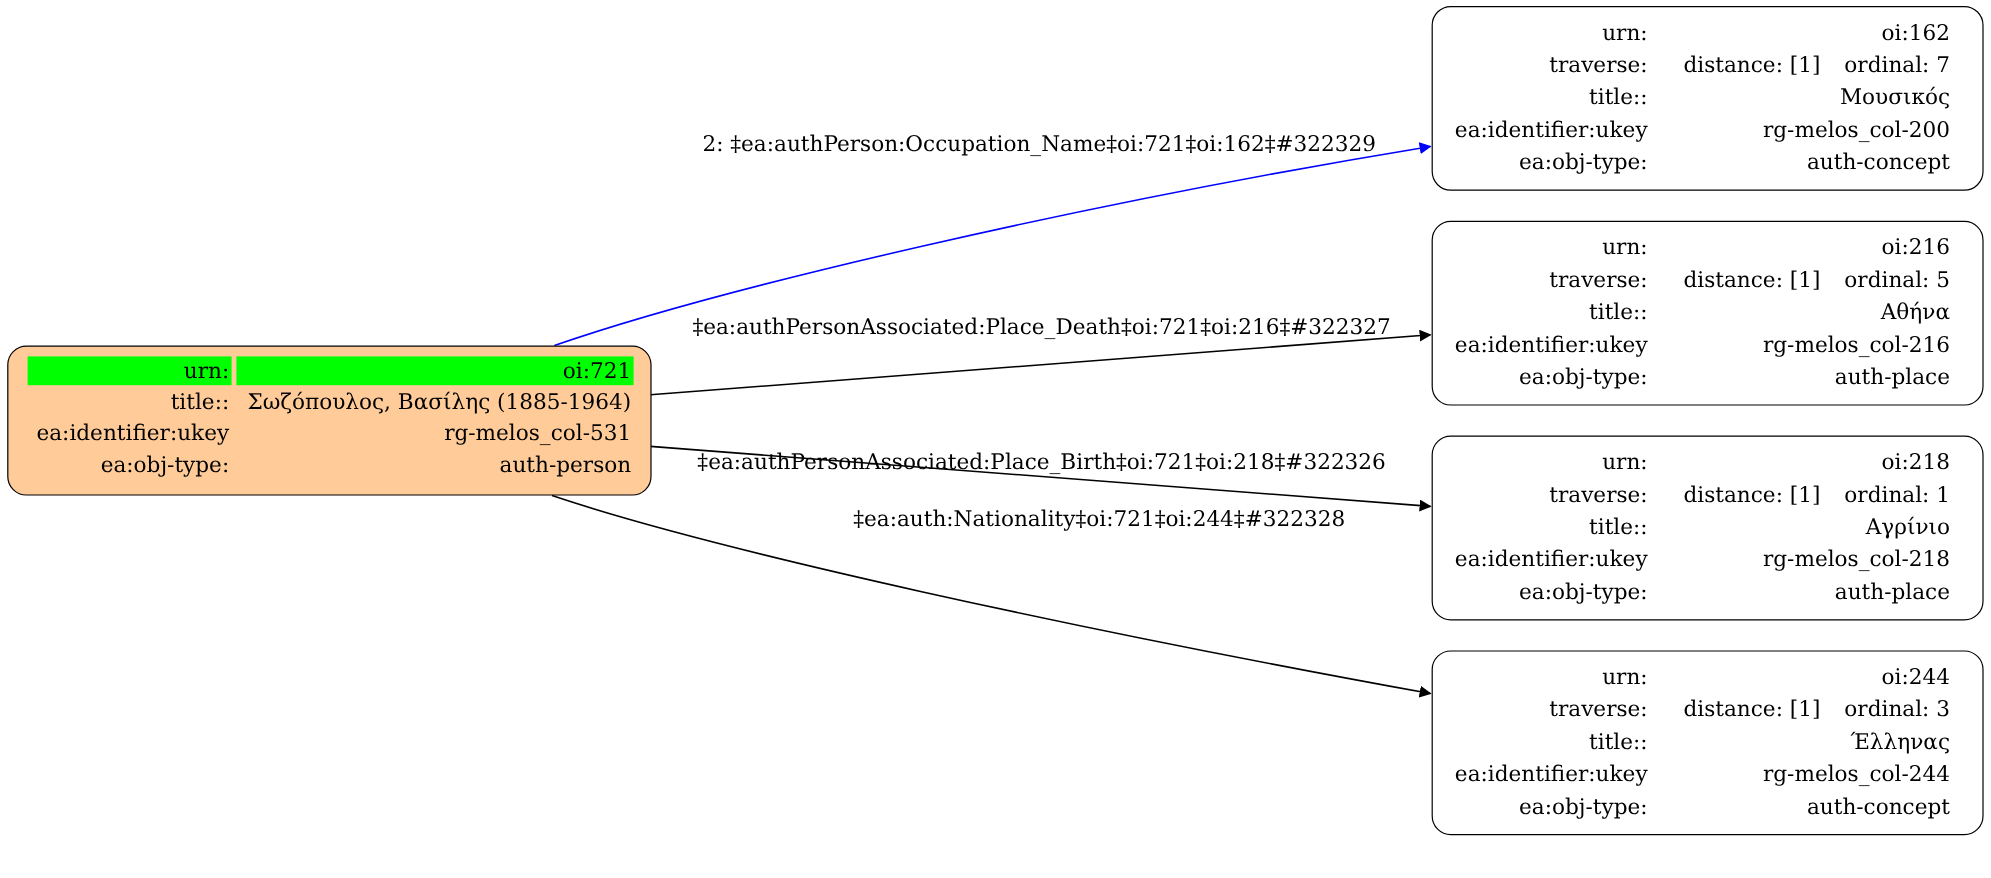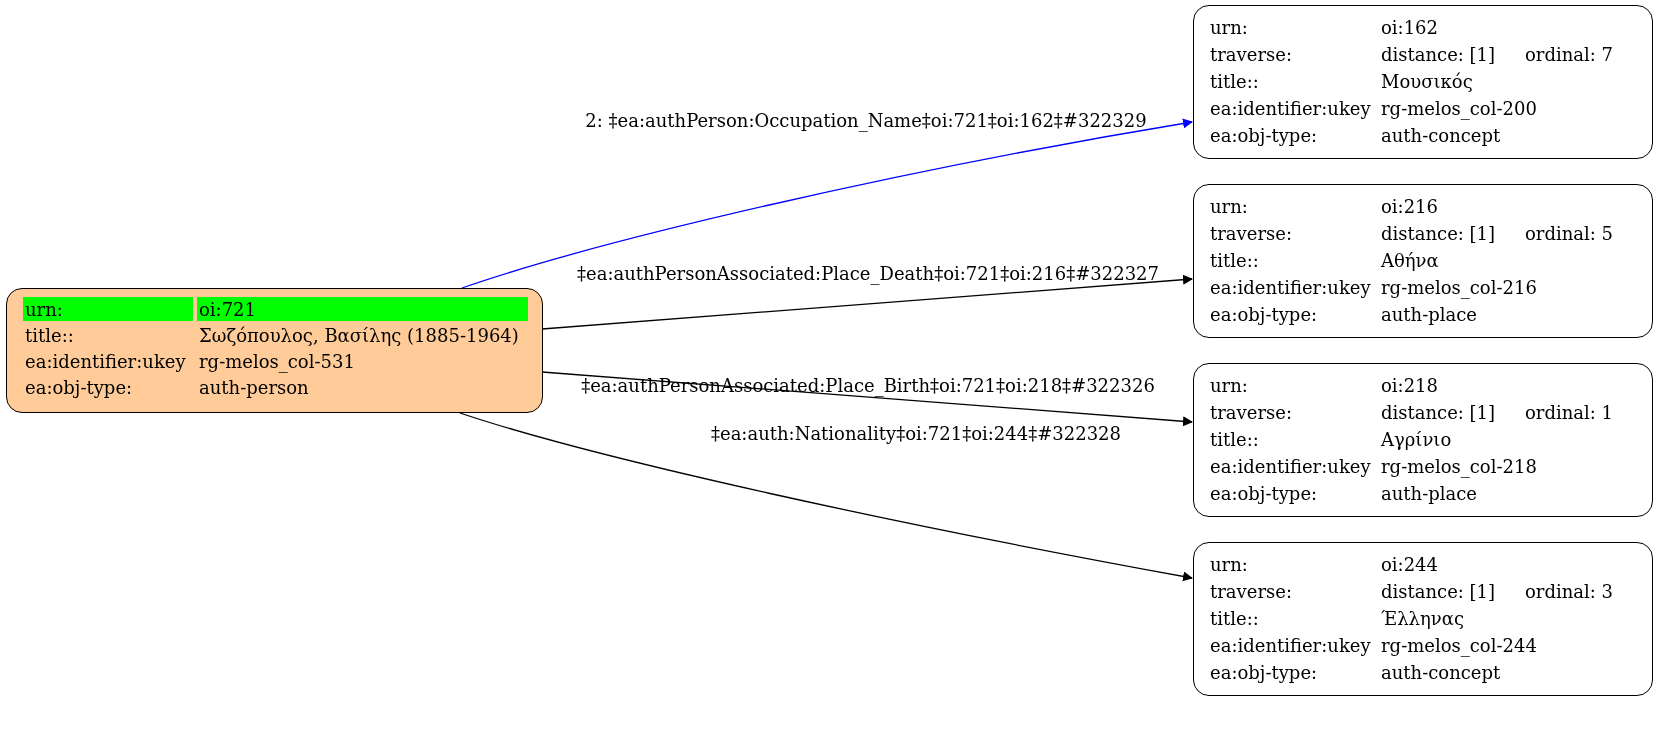--- a/index.html
+++ b/index.html
@@ -1,20 +1,20 @@
 <!DOCTYPE html>
 <html><head>
 <meta charset="utf-8">
 <style>
   html, body { margin:0; padding:0; background:#ffffff; }
   body { width:1659px; height:732px; position:relative; overflow:hidden;
          font-family:"DejaVu Serif", "Liberation Serif", serif; color:#000; }
   svg.edges { position:absolute; left:0; top:0; width:1659px; height:732px; }
   .edge-label { position:absolute; font-size:18px; white-space:nowrap; transform:translate(-50%,-50%); }
-  .node { position:absolute; box-sizing:border-box; border:1.3px solid #000; border-radius:16px; background:#fff; }
+  .node { position:absolute; box-sizing:border-box; border:1.3px solid #000; border-radius:16px; background:#fff;text-align:right; }
   .node table { border-collapse:separate; border-spacing:4px 2px; position:absolute; font-size:18px; }
   .node td { padding:0 2px; height:24px; white-space:nowrap; vertical-align:middle; }
   .root { left:6px; top:288px; width:537px; height:125px; background:#ffcc99; }
   .root table { left:12px; top:6px; }
   .root td.k { width:166px; }
   .root td.v { width:327px; }
   .root tr.hl td { background:#00ff00; }
   .child { left:1193px; width:460px; height:154px; }
   .child table { left:10px; top:6px; border-spacing:4px 3px; }
   .child td.k { width:163px; }

